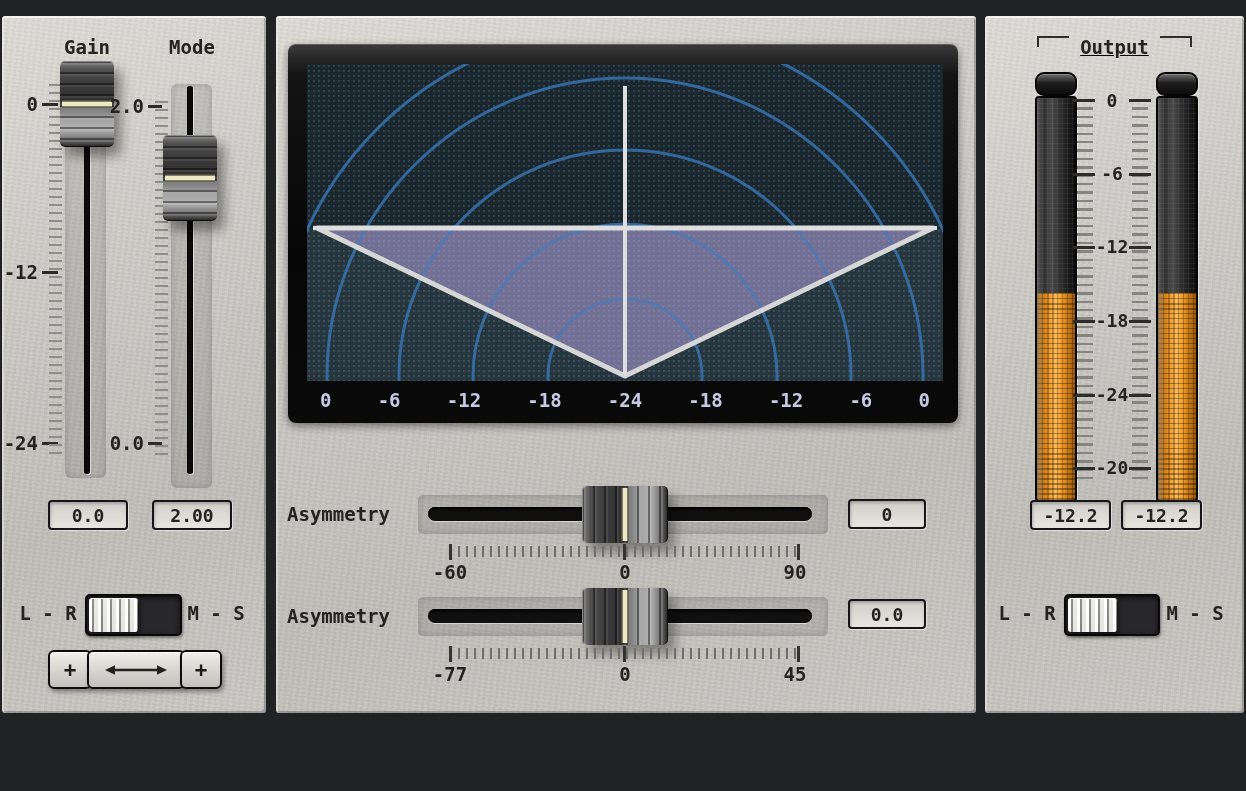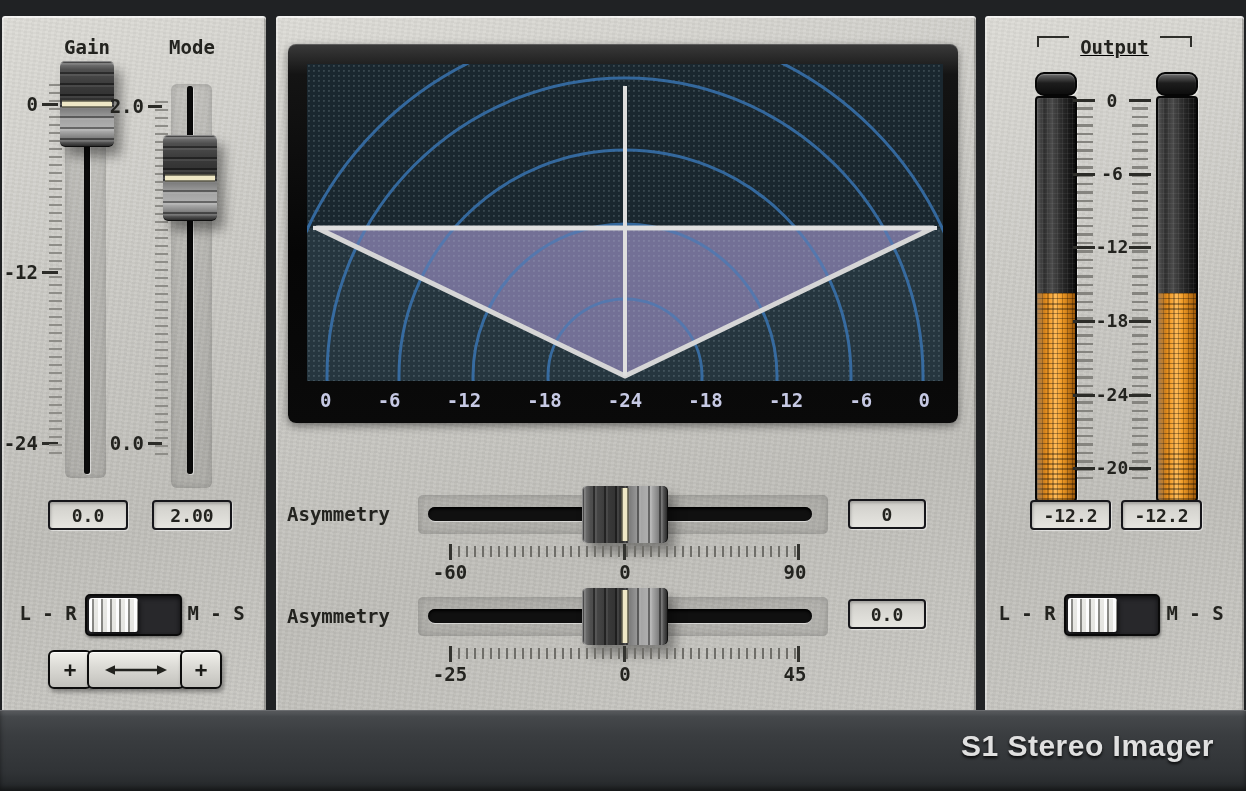--- a/index.html
+++ b/index.html
@@ -220,21 +220,21 @@
     <div class="valbox" style="left:572px;top:483px;width:74px;">0</div>
 
     <div class="lbl" style="left:11px;top:589px;width:140px;">Asymmetry</div>
     <div class="hgutter" style="left:142px;top:581px;width:410px;height:39px;"></div>
     <div class="hbar" style="left:152px;top:593px;width:384px;"></div>
     <div class="hknob" style="left:306px;top:572px;"></div>
     <div class="hticks" style="left:174px;top:632px;width:350px;"></div>
     <div class="htlong" style="left:173px;top:630px;"></div>
     <div class="htlong" style="left:347px;top:630px;"></div>
     <div class="htlong" style="left:521px;top:630px;"></div>
-    <div class="lbl ctr" style="left:144px;top:647px;width:60px;">-25</div>
+    <div class="lbl ctr" style="left:144px;top:647px;width:60px;">-77</div>
     <div class="lbl ctr" style="left:319px;top:647px;width:60px;">0</div>
     <div class="lbl ctr" style="left:489px;top:647px;width:60px;">45</div>
     <div class="valbox" style="left:572px;top:583px;width:74px;">0.0</div>
   </div>
 
   <div class="panel p-right">
     <div class="seclbl" style="top:20px;">
       <span class="brk l"></span>
       <span class="txt">Output</span>
       <span class="brk r"></span>
@@ -276,16 +276,13 @@
     <div class="valbox" style="left:45px;top:484px;width:77px;">-12.2</div>
     <div class="valbox" style="left:136px;top:484px;width:77px;">-12.2</div>
 
     <div class="lbl ctr" style="left:12px;top:586px;width:60px;">L - R</div>
     <div class="toggle" style="left:79px;top:578px;width:92px;">
       <div class="thandle"></div>
     </div>
     <div class="lbl ctr" style="left:180px;top:586px;width:60px;">M - S</div>
   </div>
 
-  <div class="bottombar">
-    <div class="title">S1 Stereo Imager</div>
-  </div>
 </div>
 
 </body></html>

